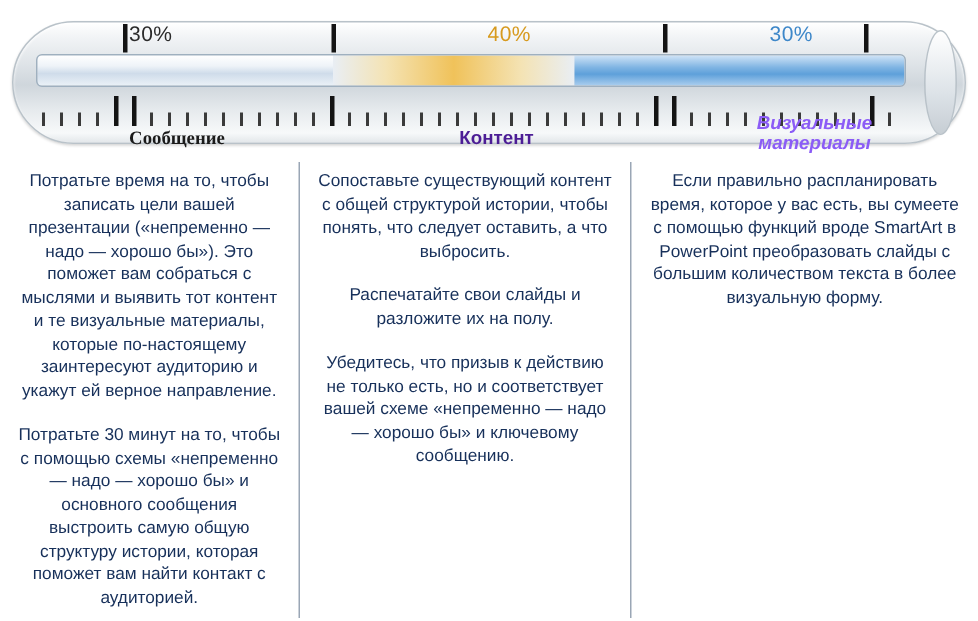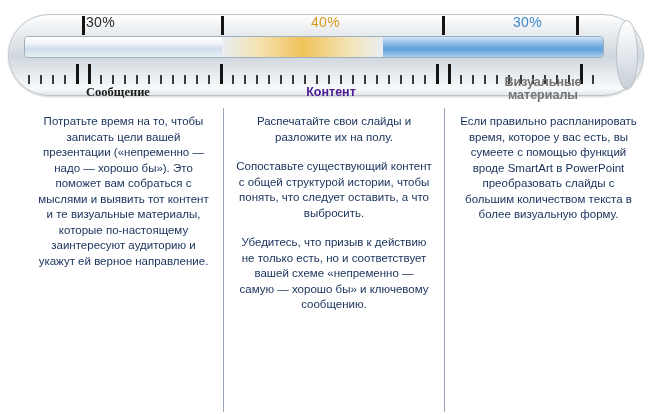--- a/index.html
+++ b/index.html
@@ -118,21 +118,21 @@
 
   
   .pct {
     position: absolute;
     top: 8px;
     font-size: 14px;
     font-weight: normal;
     letter-spacing: 0.3px;
   }
   .pct-1 { left: 78px; color: #2b2b2b; }
-  .pct-2 { left: 303px; color: #d79a1e; }
+  .pct-2 { left: 317px; color: #d79a1e; }
   .pct-3 { left: 505px; color: #3d87c9; }
 
   
   .stage {
     position: absolute;
     font-size: 12.5px;
     font-weight: bold;
     text-align: center;
     line-height: 13px;
   }
@@ -146,41 +146,42 @@
   .stage-2 {
     left: 258px;
     top: 80px;
     width: 130px;
     color: #4c1d95;
   }
   .stage-3 {
     left: 470px;
     top: 70px;
     width: 130px;
-    color: #737373;
+    color: #8b5cf6;
+    font-style: italic;
   }
 
   
   .columns {
     position: absolute;
     left: 0;
     top: 108px;
     width: 652px;
     height: 304px;
     display: flex;
   }
   .col {
     box-sizing: border-box;
     padding: 6px 12px 0 12px;
     text-align: center;
     font-size: 11.5px;
     line-height: 15.5px;
     color: #17305a;
   }
-  .col-1 { flex: 0 0 199px; margin-left: 24px; }
+  .col-1 { flex: 0 0 199px; }
   .col-2 {
     flex: 0 0 222px;
     border-left: 1px solid #9aa6b5;
     border-right: 1px solid #9aa6b5;
   }
   .col-3 { flex: 1 1 auto; }
   .para { margin: 0 0 14px 0; }
   .col-3 .para { line-height: 15.5px; }
 </style>
 </head>
@@ -260,26 +261,27 @@
 
     <div class="stage stage-1">Сообщение</div>
     <div class="stage stage-2">Контент</div>
     <div class="stage stage-3">Визуальные материалы</div>
   </div>
 
   <div class="columns">
 
     <div class="col col-1">
       <p class="para">Потратьте время на то, чтобы записать цели вашей презентации («непременно — надо — хорошо бы»). Это поможет вам собраться с мыслями и выявить тот контент и те визуальные материалы, которые по-настоящему заинтересуют аудиторию и укажут ей верное направление.</p>
+      <p class="para">Потратьте 30 минут на то, чтобы с помощью схемы «непременно — надо — хорошо бы» и основного сообщения выстроить самую общую структуру истории, которая поможет вам найти контакт с аудиторией.</p>
     </div>
 
     <div class="col col-2">
+      <p class="para">Сопоставьте существующий контент с общей структурой истории, чтобы понять, что следует оставить, а что выбросить.</p>
       <p class="para">Распечатайте свои слайды и разложите их на полу.</p>
-      <p class="para">Сопоставьте существующий контент с общей структурой истории, чтобы понять, что следует оставить, а что выбросить.</p>
-      <p class="para">Убедитесь, что призыв к действию не только есть, но и соответствует вашей схеме «непременно — самую — хорошо бы» и ключевому сообщению.</p>
+      <p class="para">Убедитесь, что призыв к действию не только есть, но и соответствует вашей схеме «непременно — надо — хорошо бы» и ключевому сообщению.</p>
     </div>
 
     <div class="col col-3">
       <p class="para">Если правильно распланировать время, которое у вас есть, вы сумеете с помощью функций вроде SmartArt в PowerPoint преобразовать слайды с большим количеством текста в более визуальную форму.</p>
     </div>
 
   </div>
 </div>
 
 </body></html>

